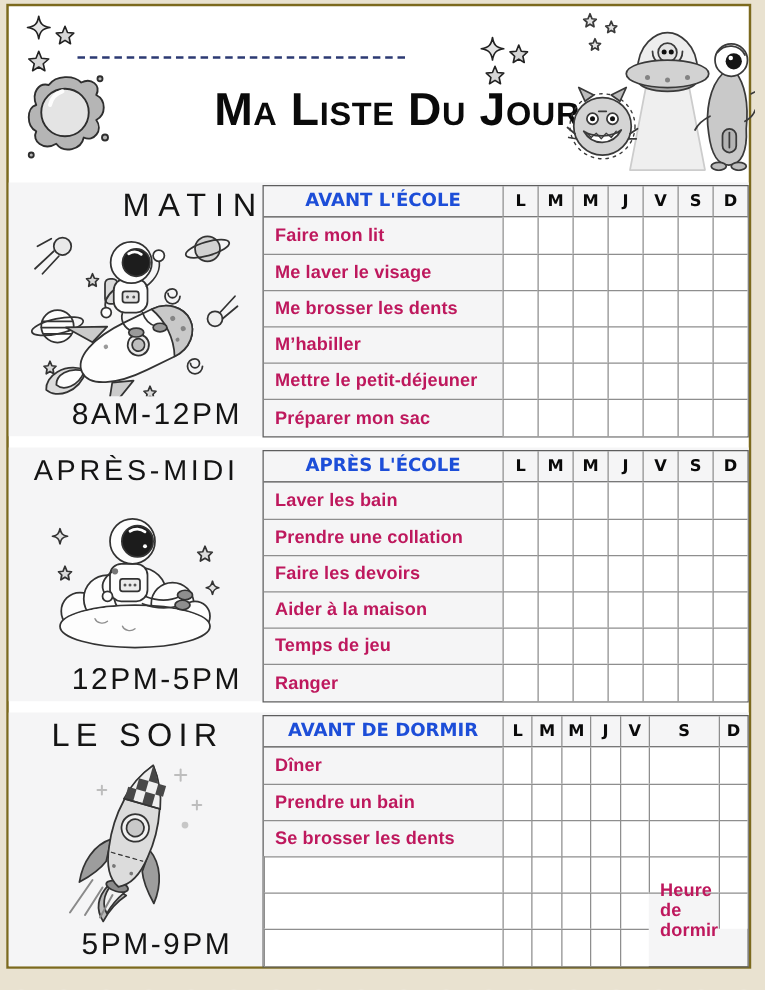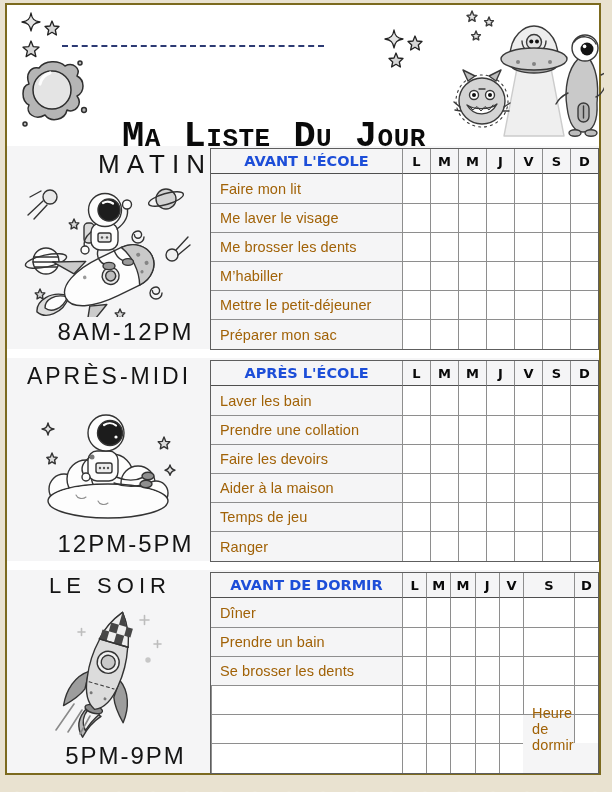--- a/index.html
+++ b/index.html
@@ -13,32 +13,32 @@
     font-family:"Liberation Sans",sans-serif;color:#1d1d1d;
   }
   .frame{
     position:absolute;left:5px;top:3px;width:596px;height:772px;
     background:#fff;border:2px solid var(--frame,#7c6a1e);box-sizing:border-box;
   }
   
   .hdr-el{position:absolute;}
   .name-line{left:62px;top:45px;width:262px;height:0;border-top:2px dashed var(--dash,#2c3a73);}
   .page-title{
-    left:84px;top:66px;width:380px;text-align:center;white-space:nowrap;
-    font-family:Liberation Mono, monospace;font-weight:800;font-size:37px;
-    font-variant:small-caps;letter-spacing:.5px;color:#0a0a0a;line-height:1.2;margin-top:48px;
+    left:84px;top:66px;width:380px;text-align:right;white-space:nowrap;
+    font-family:Liberation Sans, sans-serif;font-weight:800;font-size:37px;
+    font-variant:small-caps;letter-spacing:.5px;color:#0a0a0a;line-height:1.2;
   }
   
   .section{position:absolute;left:7px;width:592px;height:203px;background:#f5f5f6;}
   #section-0{top:146px;} #section-1{top:358px;} #section-2{top:570px;}
   .left{position:absolute;left:0;top:0;width:201px;height:100%;}
   .period{position:absolute;top:3px;width:100%;text-align:center;color:#141414;}
   #section-0 .period{font-size:26px;letter-spacing:7px;text-indent:7px;padding-left:44px;}
   #section-1 .period{font-size:23px;letter-spacing:3px;text-indent:3px;top:5px;}
-  #section-2 .period{font-size:22px;letter-spacing:5px;text-indent:5px;}
+  #section-2 .period{font-size:26px;letter-spacing:5px;text-indent:5px;}
   .time{position:absolute;bottom:3px;width:100%;text-align:center;font-size:24px;letter-spacing:2px;text-indent:2px;color:#141414;padding-left:17px;}
   .illus{position:absolute;left:50%;transform:translateX(-50%);}
   
   .grid{
     position:absolute;left:203px;top:2px;width:389px;box-sizing:border-box;
     display:grid;grid-template-columns:191px repeat(7,1fr);
     grid-template-rows:25px repeat(6,29.1px);
     border:1.5px solid #5e5e5e;
   }
   .cell{box-sizing:border-box;}
@@ -46,22 +46,22 @@
     display:flex;align-items:center;justify-content:center;
     font-family:"DejaVu Sans",sans-serif;font-weight:800;font-size:14.5px;
     border-bottom:1.5px solid #4f4f4f;color:#1d4ed8;
   }
   .h-day{
     display:flex;align-items:center;justify-content:center;
     font-family:"DejaVu Sans",sans-serif;font-weight:800;font-size:13px;
     border-left:1px solid #8e8e8e;border-bottom:1.5px solid #4f4f4f;color:#0a0a0a;
   }
   .task{
-    display:flex;align-items:center;padding-left:9px;font-size:14.5px;color:#a16207;
-    border-top:1px solid #8e8e8e;letter-spacing:.1px;
+    display:flex;align-items:center;padding-left:9px;font-size:14.5px;color:#be185d;
+    border-top:1px solid #8e8e8e;letter-spacing:.1px;font-weight:bold;
   }
   .grid .task:first-of-type{border-top:none;}
   .box{background:#fff;border-left:1px solid #8e8e8e;border-top:1px solid #8e8e8e;}
   .row1{border-top:none;}
   svg{display:block;}
 </style>
 </head>
 <body>
 
 <div class="canvas">

